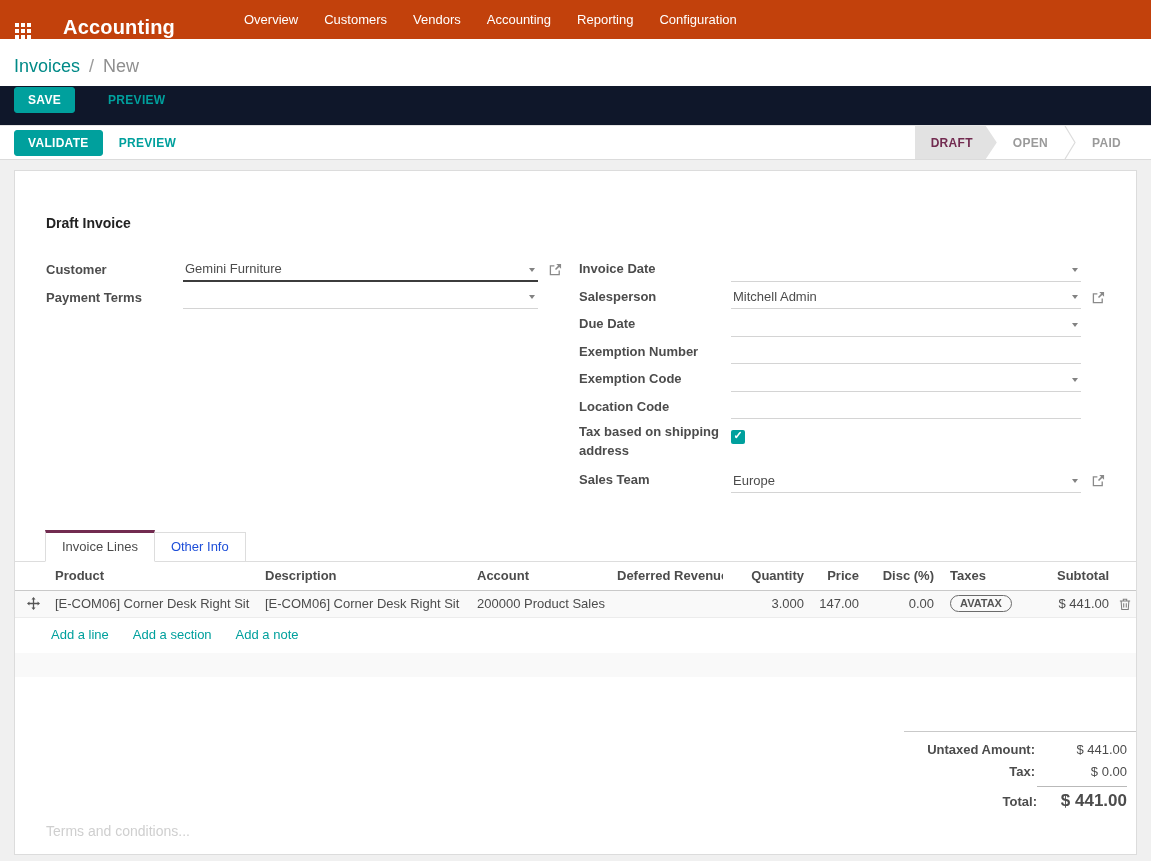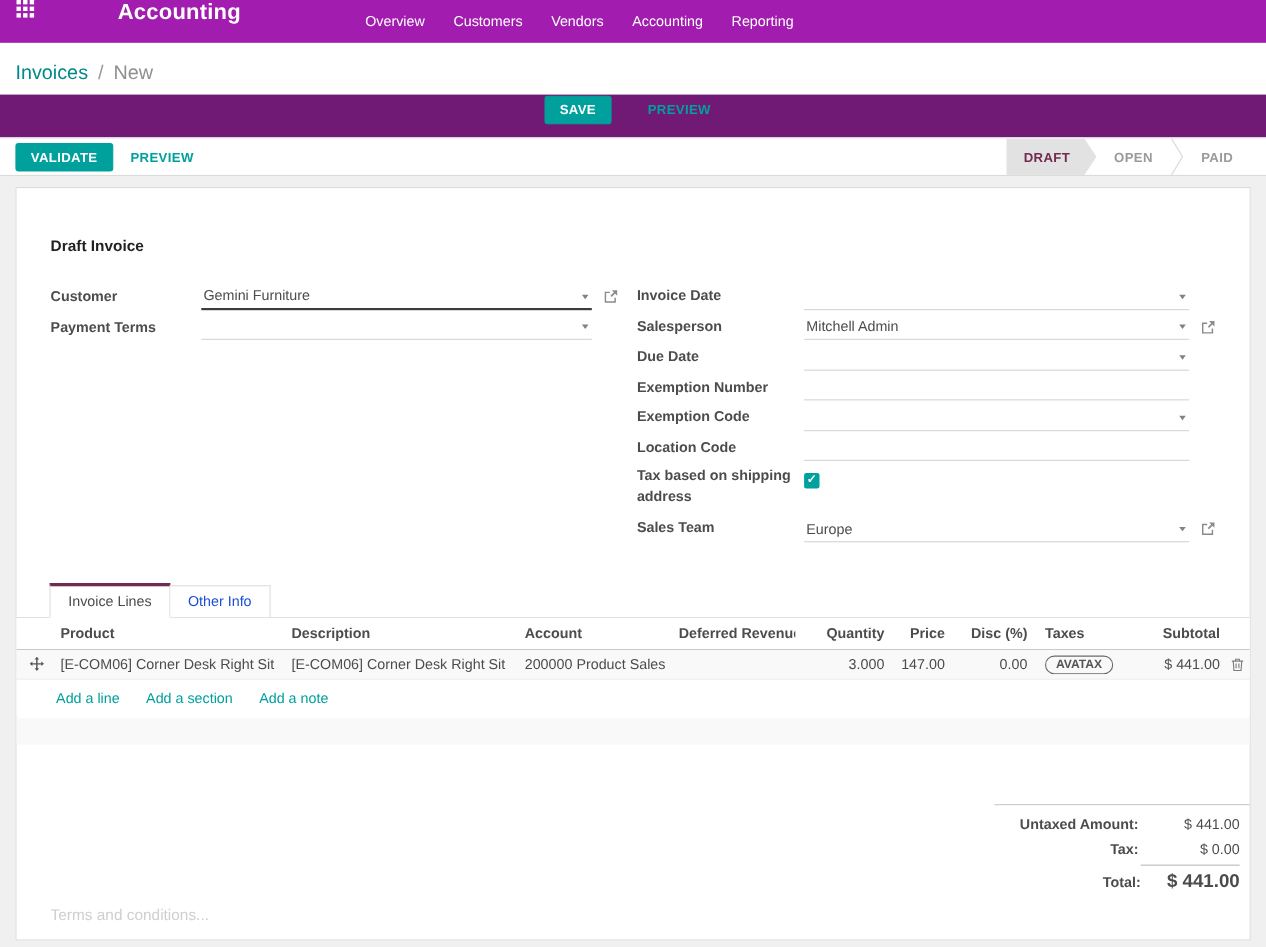--- a/index.html
+++ b/index.html
@@ -1,35 +1,35 @@
 <!DOCTYPE html>
 <html><head>
 <meta charset="utf-8">
 <style>
   * { box-sizing: border-box; margin: 0; padding: 0; }
   html,body { width:1151px; height:861px; overflow:hidden; }
   body { font-family:"Liberation Sans", sans-serif; font-size:13px; color:#4c4c4c; background:#f0f0f0; }
 
   
-  .topbar { height:39px; background:#a21caf; display:flex; align-items:flex-start; color:#fff;gap:44px; }
+  .topbar { height:39px; background:#c2410c; display:flex; align-items:flex-end; color:#fff; }
   .grid-icon { width:16px; height:16px; margin-left:15px; display:grid;
                grid-template-columns:repeat(3,4px); grid-template-rows:repeat(3,4px); gap:2px; cursor:pointer; }
   .grid-icon i { background:#fff; display:block; }
   .topbar-title { font-size:20px; font-weight:700; margin-left:32px; letter-spacing:.2px; }
   .topbar-menu { display:flex; margin-left:56px; }
   .topbar-menu .menu-item { padding:0 13px; font-size:13px; line-height:39px; cursor:pointer; }
 
   
   .breadcrumb-bar { background:#fff; padding:17px 14px 0; height:47px; }
   .breadcrumb { font-size:18px; }
   .breadcrumb .bc-parent { color:#008a87; cursor:pointer; }
   .breadcrumb .bc-sep { color:#9a9a9a; padding:0 4px; }
   .breadcrumb .bc-current { color:#8f8f8f; }
 
-  .button-row { background:#701a75; padding:1px 14px 12px; height:39px; display:flex; align-items:center; gap:23px;justify-content:center; }
+  .button-row { background:#0f172a; padding:1px 14px 12px; height:39px; display:flex; align-items:center; gap:23px; }
   .btn-primary { background:#00A09D; color:#fff; border:1px solid #00A09D; font-size:12px; font-weight:700;
                  padding:5px 13px; border-radius:3px; letter-spacing:.3px; cursor:pointer;
                  font-family:"Liberation Sans",sans-serif; }
   .btn-link { background:transparent; border:none; color:#00A09D; font-size:12px; font-weight:700;
               padding:5px 10px; letter-spacing:.3px; cursor:pointer; font-family:"Liberation Sans",sans-serif; }
 
   
   .statusbar { height:35px; background:#fff; border-top:1px solid #e5e5e5; border-bottom:1px solid #dbdbdb;
                display:flex; align-items:center; justify-content:space-between; padding-left:14px; }
   .statusbar-left { display:flex; align-items:center; gap:6px; }
@@ -125,20 +125,21 @@
       <i></i>
       <i></i>
   </div>
   <div class="topbar-title">Accounting</div>
   <nav class="topbar-menu">
     <div class="menu-item">Overview</div>
     <div class="menu-item">Customers</div>
     <div class="menu-item">Vendors</div>
     <div class="menu-item">Accounting</div>
     <div class="menu-item">Reporting</div>
+    <div class="menu-item">Configuration</div>
   </nav>
 </header>
 
 <div class="breadcrumb-bar">
   <div class="breadcrumb">
     <span class="bc-parent">Invoices</span>
     <span class="bc-sep">/</span>
     <span class="bc-current">New</span>
   </div>
 </div>

